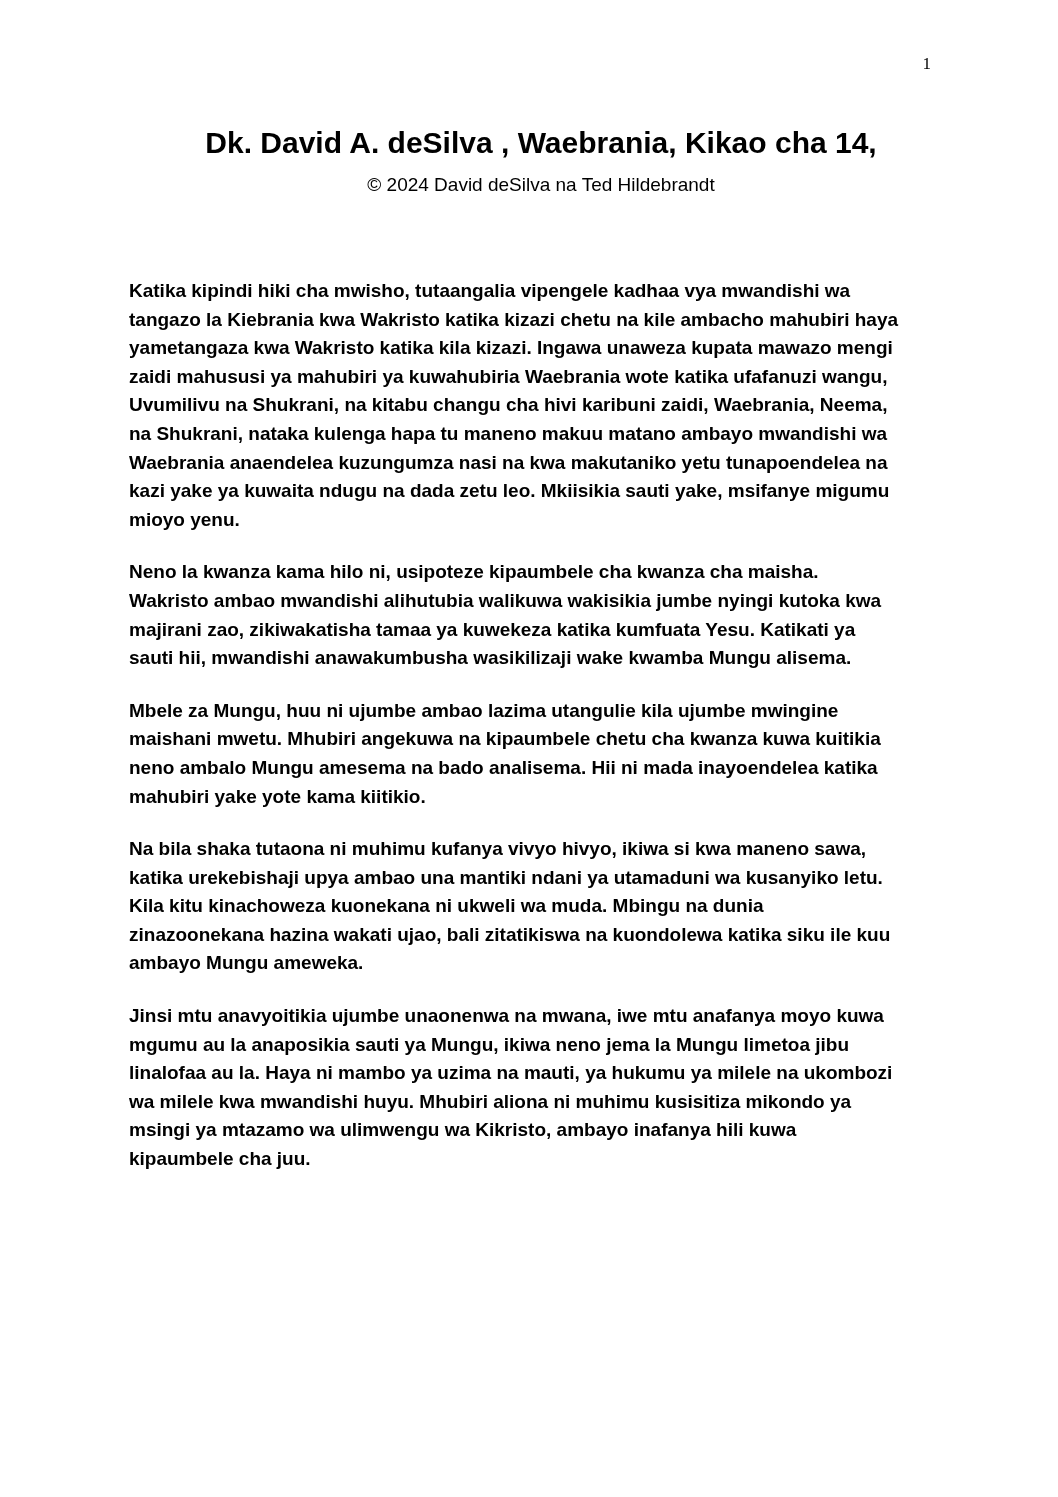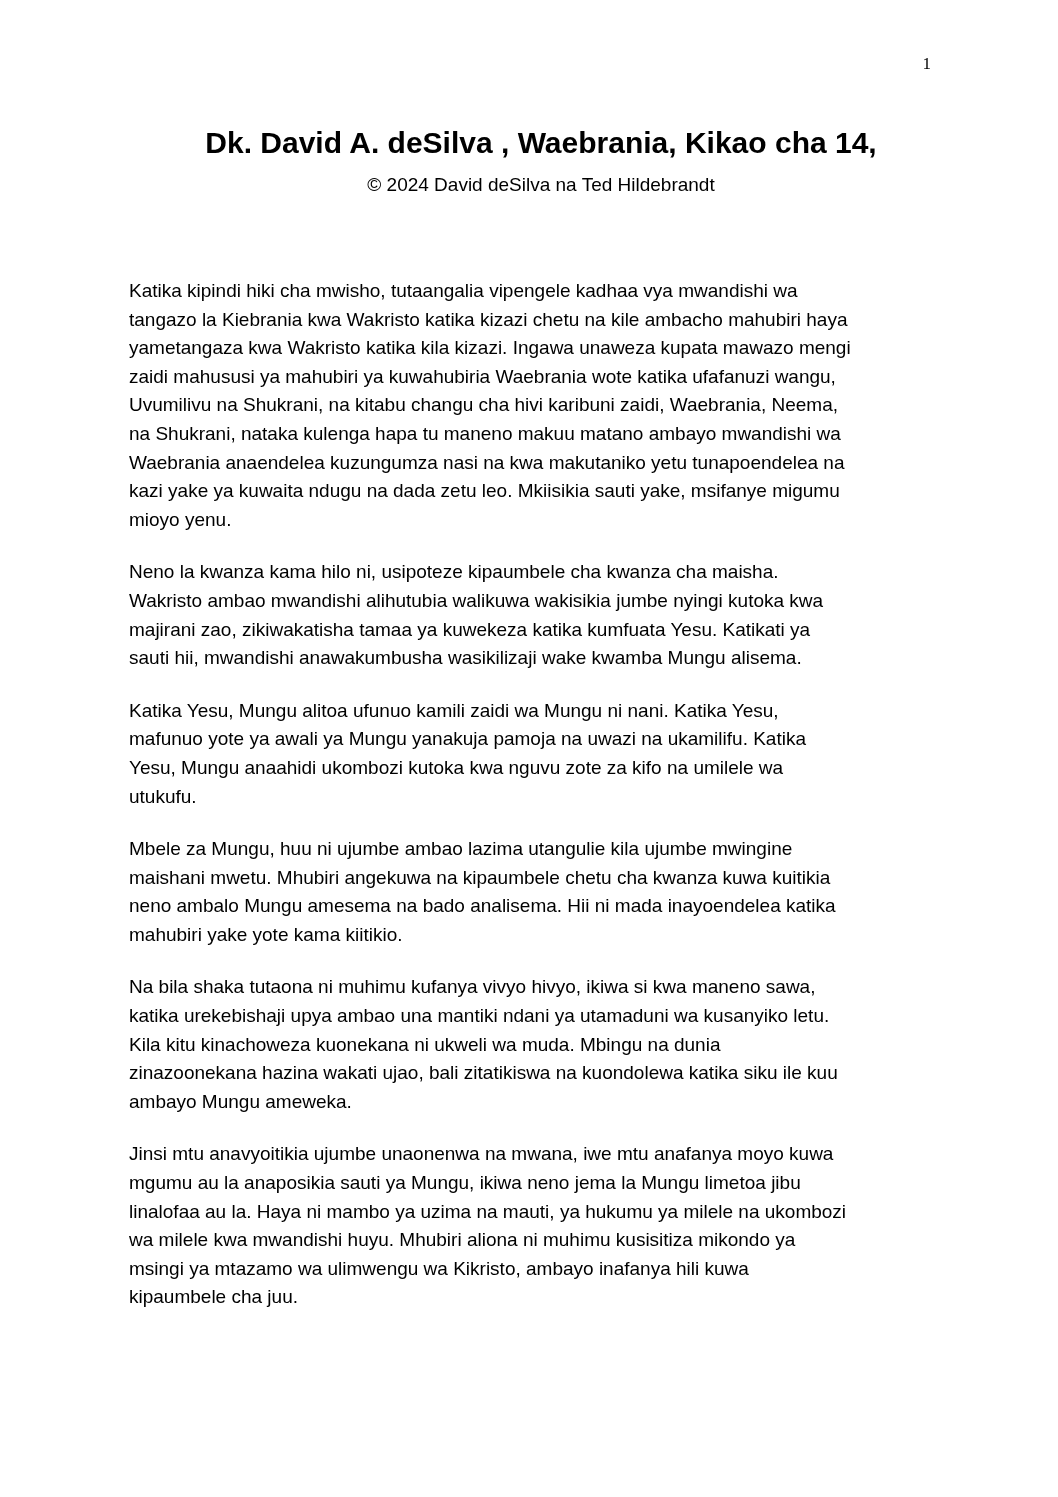--- a/index.html
+++ b/index.html
@@ -49,20 +49,21 @@
     top: 277px;
     left: 129px;
     right: 110px;
   }
   .content p {
     margin: 0 0 24px 0;
     font-size: 19px;
     line-height: 28.6px;
     white-space: pre-line;
     color: #000000;
+    font-weight: bold;
   }
 </style>
 </head>
 <body>
 
 <div class="page">
 
   <div class="page-number">1</div>
 
   <div class="title-block">
@@ -80,24 +81,20 @@
 zaidi mahususi ya mahubiri ya kuwahubiria Waebrania wote katika ufafanuzi wangu,
 Uvumilivu na Shukrani, na kitabu changu cha hivi karibuni zaidi, Waebrania, Neema,
 na Shukrani, nataka kulenga hapa tu maneno makuu matano ambayo mwandishi wa
 Waebrania anaendelea kuzungumza nasi na kwa makutaniko yetu tunapoendelea na
 kazi yake ya kuwaita ndugu na dada zetu leo. Mkiisikia sauti yake, msifanye migumu
 mioyo yenu.</p>
       <p>Neno la kwanza kama hilo ni, usipoteze kipaumbele cha kwanza cha maisha.
 Wakristo ambao mwandishi alihutubia walikuwa wakisikia jumbe nyingi kutoka kwa
 majirani zao, zikiwakatisha tamaa ya kuwekeza katika kumfuata Yesu. Katikati ya
 sauti hii, mwandishi anawakumbusha wasikilizaji wake kwamba Mungu alisema.</p>
-      <p>Katika Yesu, Mungu alitoa ufunuo kamili zaidi wa Mungu ni nani. Katika Yesu,
-mafunuo yote ya awali ya Mungu yanakuja pamoja na uwazi na ukamilifu. Katika
-Yesu, Mungu anaahidi ukombozi kutoka kwa nguvu zote za kifo na umilele wa
-utukufu.</p>
       <p>Mbele za Mungu, huu ni ujumbe ambao lazima utangulie kila ujumbe mwingine
 maishani mwetu. Mhubiri angekuwa na kipaumbele chetu cha kwanza kuwa kuitikia
 neno ambalo Mungu amesema na bado analisema. Hii ni mada inayoendelea katika
 mahubiri yake yote kama kiitikio.</p>
       <p>Na bila shaka tutaona ni muhimu kufanya vivyo hivyo, ikiwa si kwa maneno sawa,
 katika urekebishaji upya ambao una mantiki ndani ya utamaduni wa kusanyiko letu.
 Kila kitu kinachoweza kuonekana ni ukweli wa muda. Mbingu na dunia
 zinazoonekana hazina wakati ujao, bali zitatikiswa na kuondolewa katika siku ile kuu
 ambayo Mungu ameweka.</p>
       <p>Jinsi mtu anavyoitikia ujumbe unaonenwa na mwana, iwe mtu anafanya moyo kuwa

